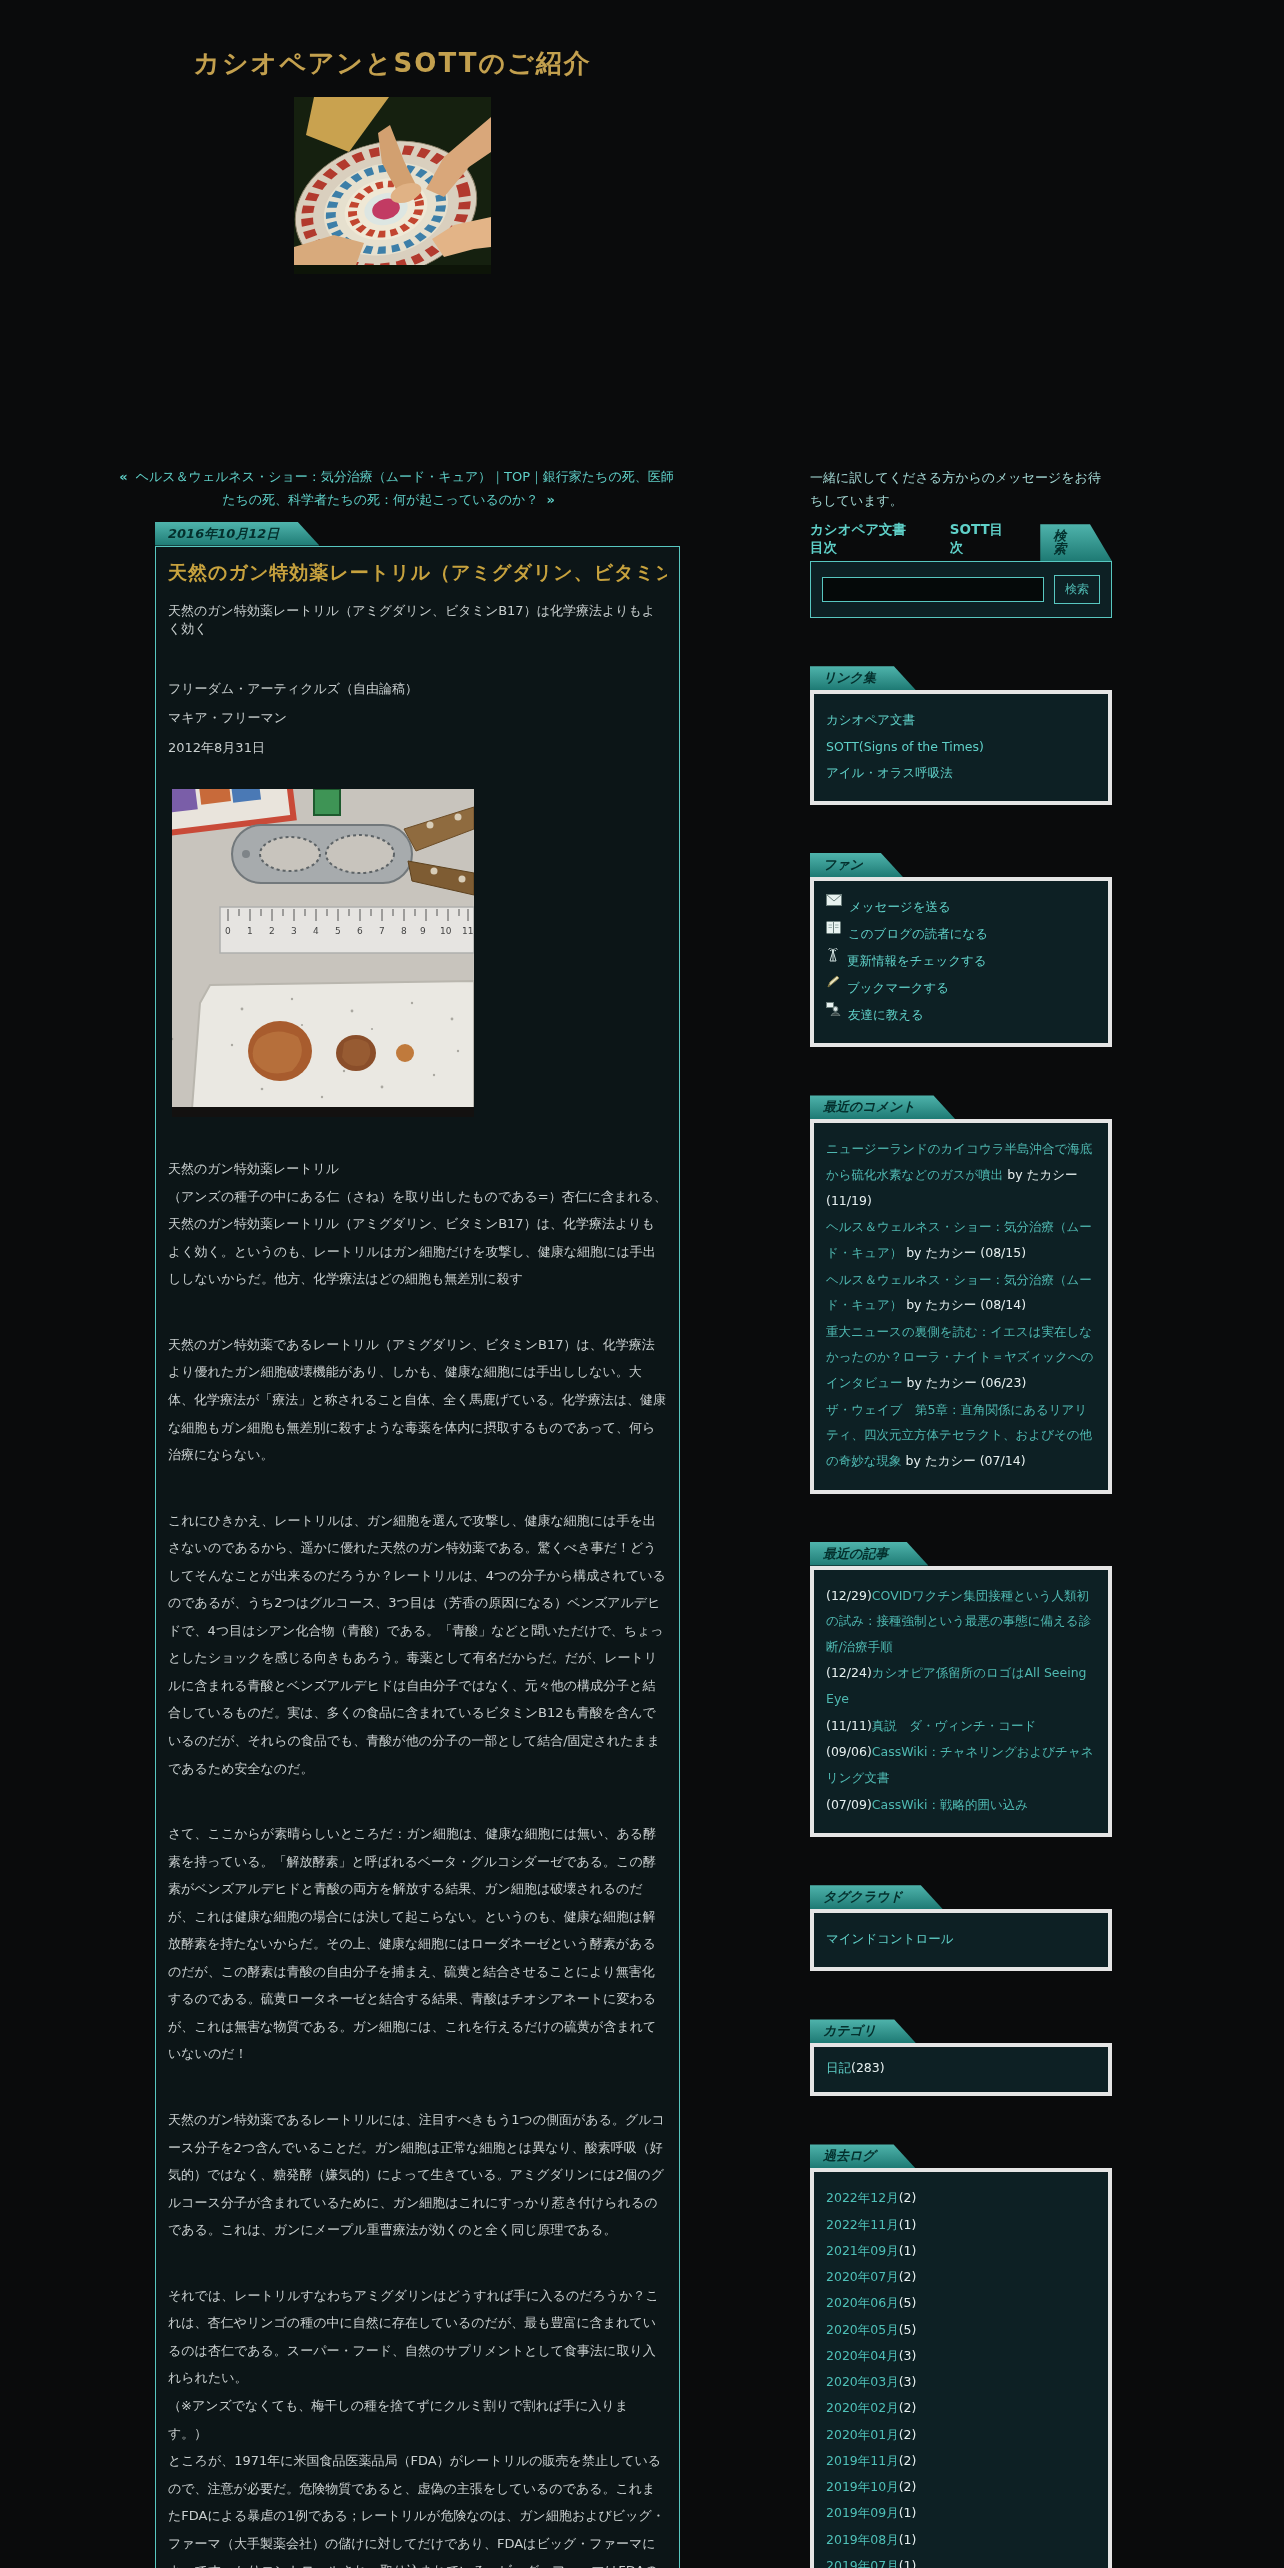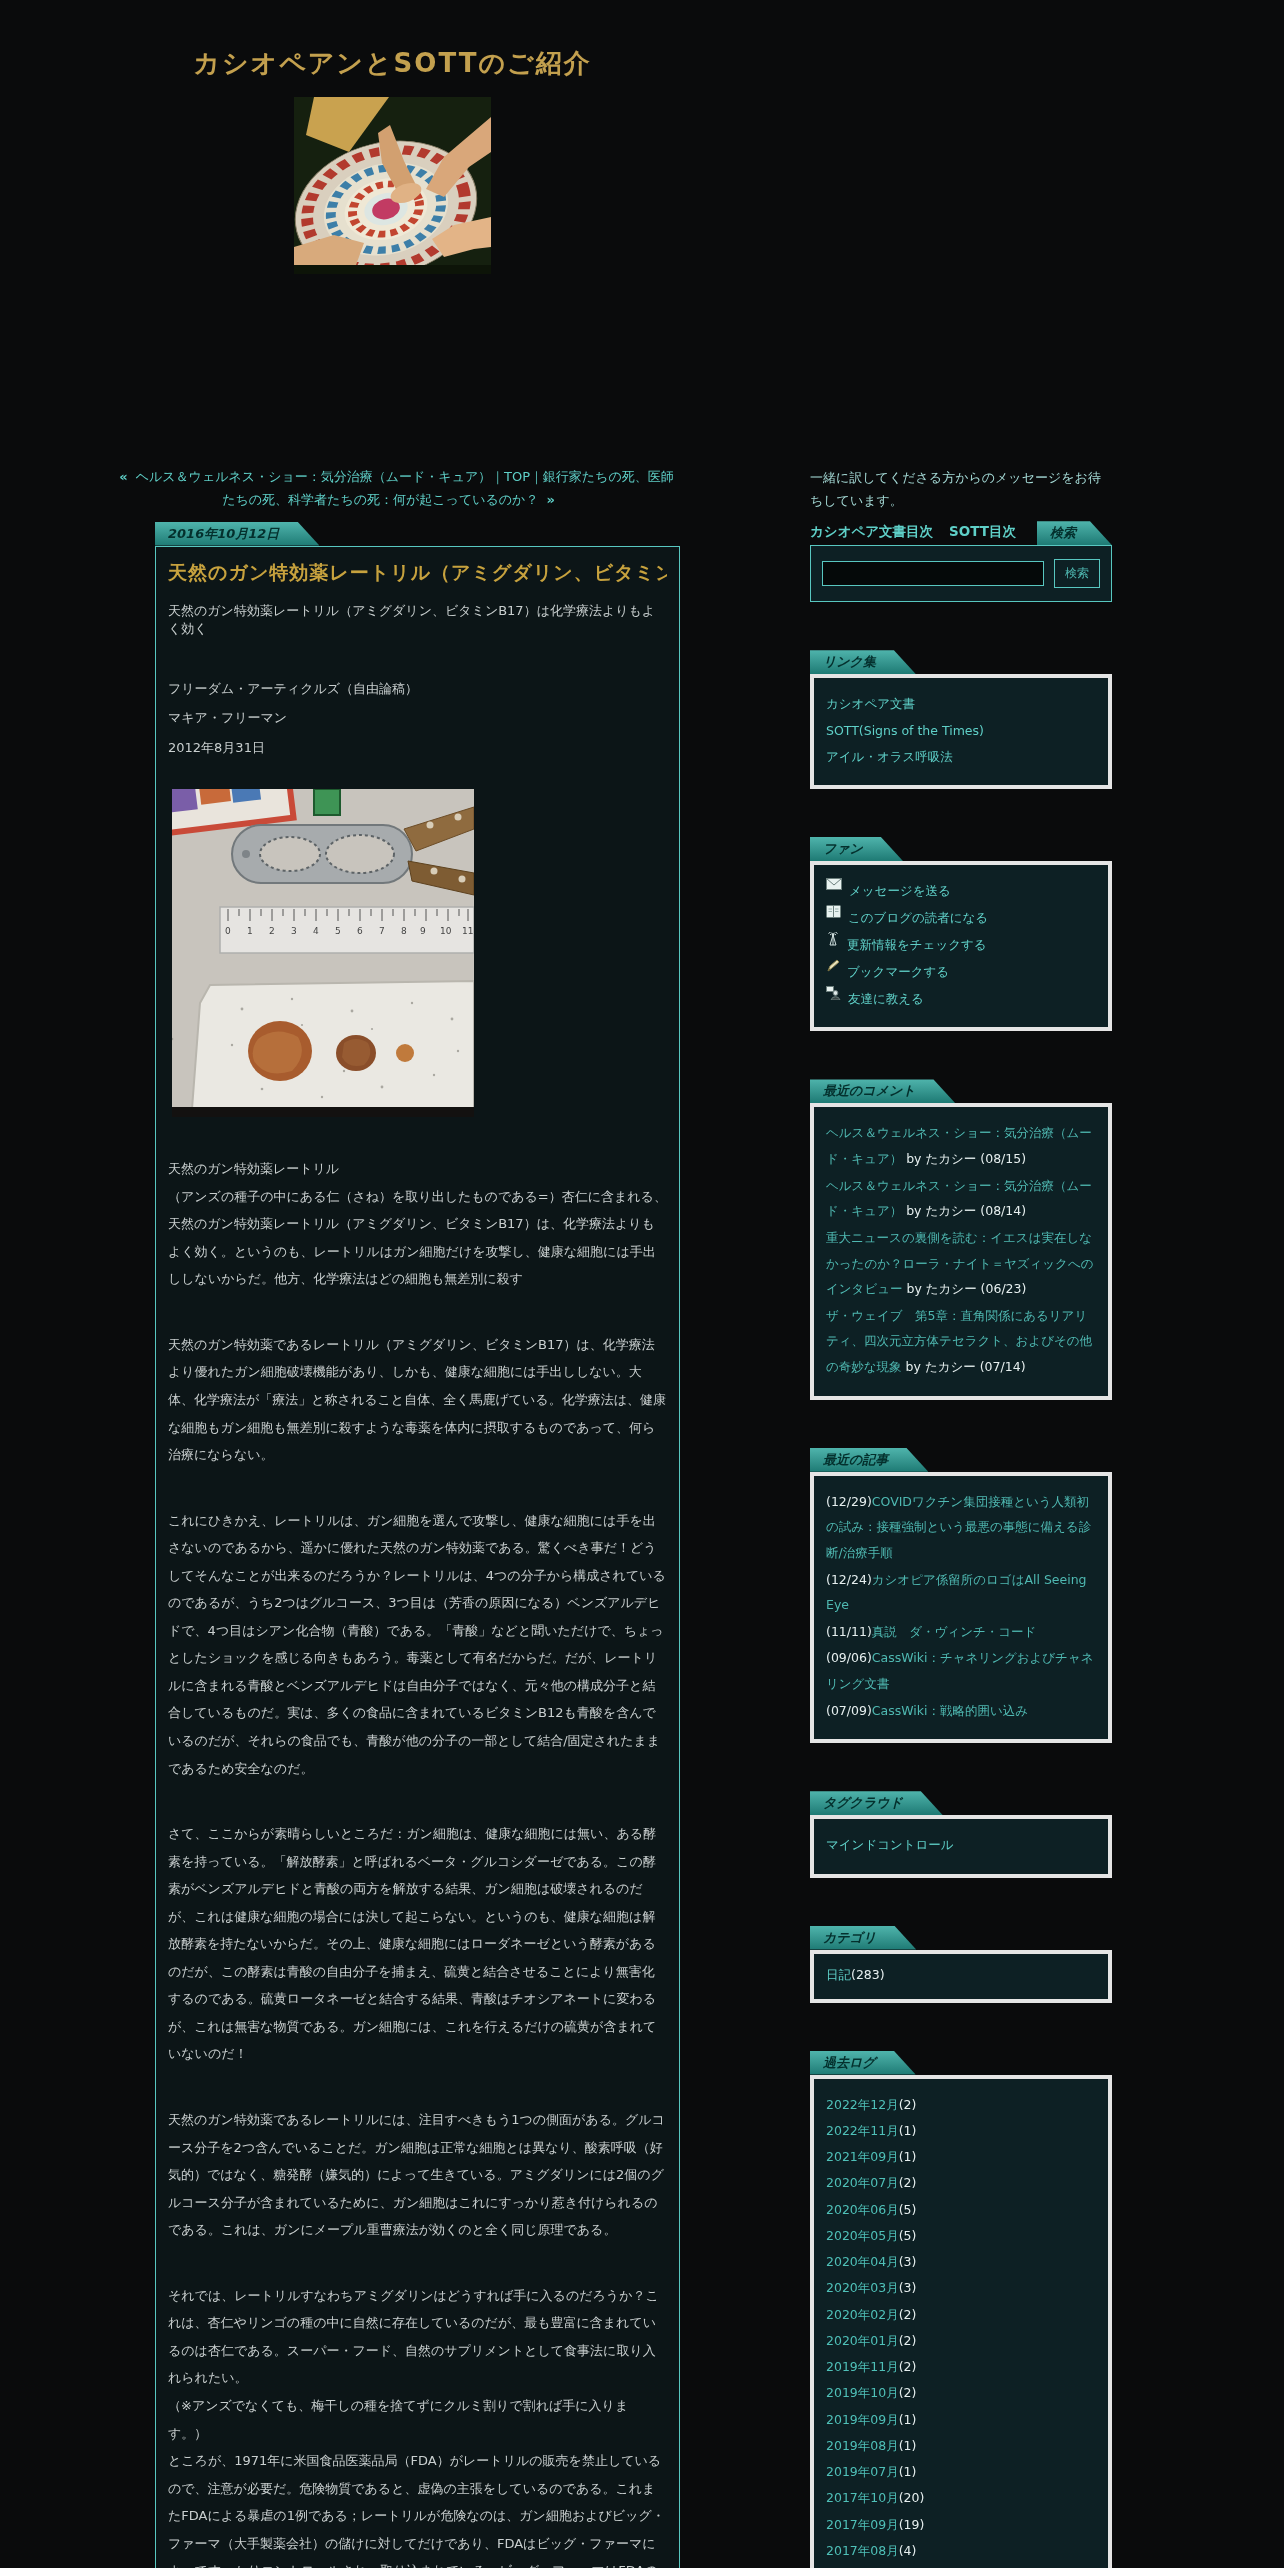--- a/index.html
+++ b/index.html
@@ -42,21 +42,21 @@
   .post { margin-left:50px; margin-top:10px; }
   .post-box { border:1px solid #58C7C0; background:#0C1517; padding:13px 12px 26px 12px; }
   .post-title { color:#C7A23E; font-weight:bold; font-size:19px; white-space:nowrap; overflow:hidden; letter-spacing:1px; }
   .post-lead { font-size:13px; color:#C9CFCF; margin-top:16px; }
   .byline { margin-top:36px; font-size:13px; color:#C9CFCF; line-height:2.3; }
   .article-photo { display:block; margin:26px 0 0 4px; }
   .post-body p { font-size:13px; color:#C9CFCF; line-height:2.12; margin-top:38px; white-space:pre-line; }
 
   
   .side-intro { font-size:13px; color:#A5DAD6; line-height:1.78;font-family:Liberation Serif, serif; }
-  .side-tabs { display:flex; align-items:flex-end; gap:16px; margin-top:9px; }
+  .side-tabs { display:flex; align-items:flex-end; gap:32px; margin-top:9px; }
   .index-link { color:#5FD0C8; font-size:13.5px; font-weight:bold; padding-bottom:4px; }
   .search-tab { margin-left:auto; padding-right:36px; }
   .search-box { border:1px solid #58C7C0; background:#0D2024; padding:13px 11px; display:flex; gap:10px; align-items:center; }
   .search-input { flex:1; height:25px; background:#050909; border:1px solid #58C7C0; color:#CFEAE8; padding:0 6px; font-size:12px; }
   .search-btn { background:#0D2024; border:1px solid #58C7C0; color:#4FB9B2; font-size:12px; padding:5px 10px; cursor:pointer; }
 
   .section { margin-top:48px; }
   .sec-box { border:4px solid #e5e5e5; background:#0D2024; padding:13px 12px 15px; font-size:12.5px; }
   .sec-box ul { list-style:none; }
   .sec-box li { line-height:2.1; }
@@ -310,20 +310,21 @@
             <a class="plain-link">友達に教える</a>
           </div>
         </div>
       </div>
 
       <div class="section">
         <span class="tab">最近のコメント</span>
         <div class="sec-box">
           <ul class="comments-list">
 
+          <li><a class="c-link">ニュージーランドのカイコウラ半島沖合で海底から硫化水素などのガスが噴出</a> <span class="c-meta">by たカシー (11/19)</span></li>
               <li><a class="c-link">ヘルス＆ウェルネス・ショー：気分治療（ムード・キュア）</a> <span class="c-meta">by たカシー (08/15)</span></li>
               <li><a class="c-link">ヘルス＆ウェルネス・ショー：気分治療（ムード・キュア）</a> <span class="c-meta">by たカシー (08/14)</span></li>
               <li><a class="c-link">重大ニュースの裏側を読む：イエスは実在しなかったのか？ローラ・ナイト＝ヤズィックへのインタビュー</a> <span class="c-meta">by たカシー (06/23)</span></li>
               <li><a class="c-link">ザ・ウェイブ　第5章：直角関係にあるリアリティ、四次元立方体テセラクト、およびその他の奇妙な現象</a> <span class="c-meta">by たカシー (07/14)</span></li>
             </ul>
         </div>
       </div>
 
       <div class="section">
         <span class="tab">最近の記事</span>

